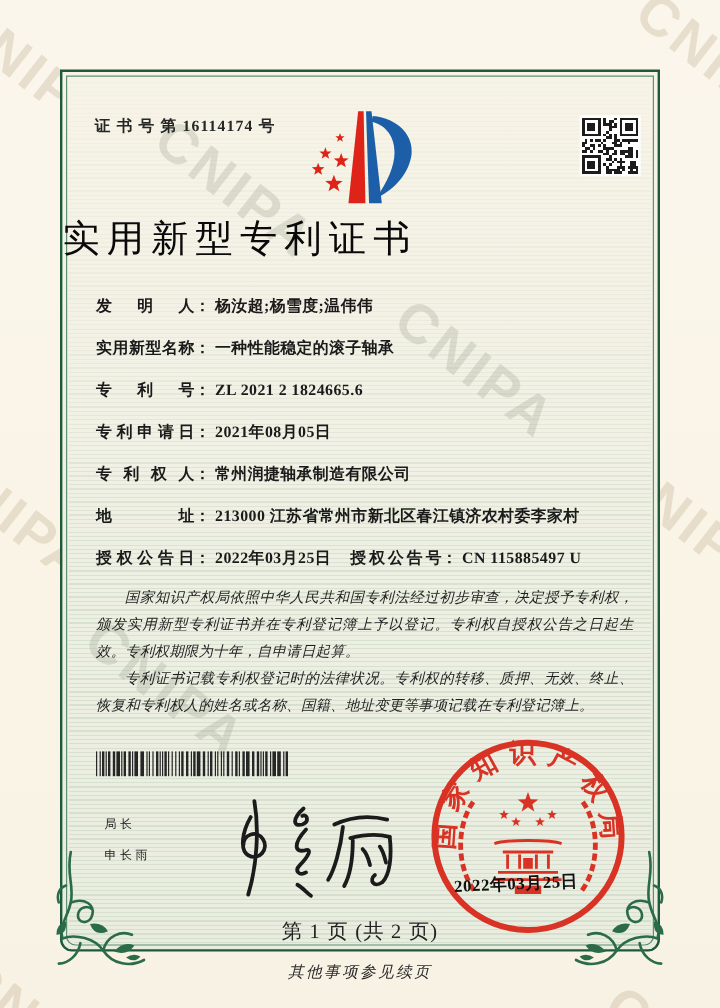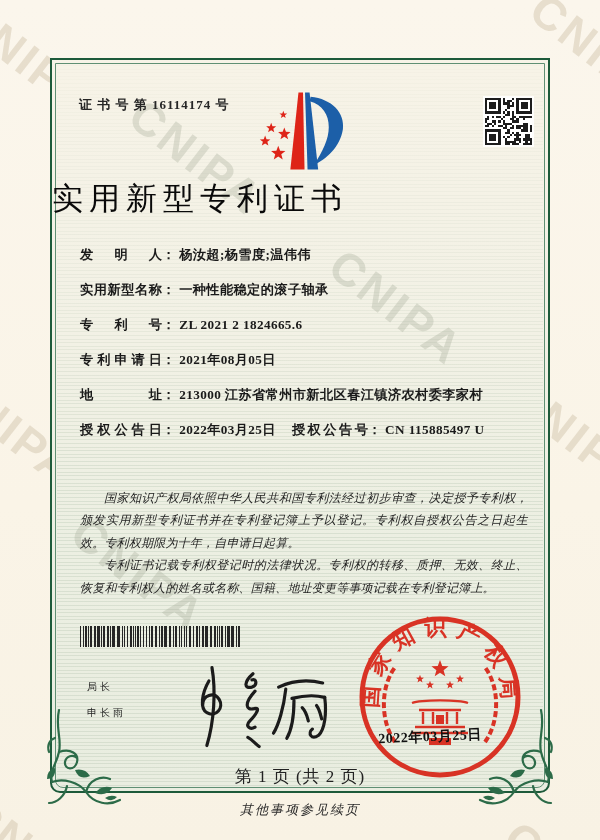--- a/index.html
+++ b/index.html
@@ -265,20 +265,23 @@
         <div class="field-row">
           <span class="lbl">实用新型名称</span><span class="colon">：</span><span class="fval">一种性能稳定的滚子轴承</span>
         </div>
         <div class="field-row">
           <span class="lbl">专利号</span><span class="colon">：</span><span class="fval">ZL 2021 2 1824665.6</span>
         </div>
         <div class="field-row">
           <span class="lbl">专利申请日</span><span class="colon">：</span><span class="fval">2021年08月05日</span>
         </div>
         <div class="field-row">
+          <span class="lbl">专利权人</span><span class="colon">：</span><span class="fval">常州润捷轴承制造有限公司</span>
+        </div>
+        <div class="field-row">
           <span class="lbl">地址</span><span class="colon">：</span><span class="fval">213000 江苏省常州市新北区春江镇济农村委李家村</span>
         </div>
         <div class="field-row">
           <span class="lbl">授权公告日</span><span class="colon">：</span><span class="fval">2022年03月25日</span><span class="lbl lbl2">授权公告号</span><span class="colon">：</span><span class="fval">CN 115885497 U</span>
         </div>
       </div>
 
       <div class="paras">
         <p>国家知识产权局依照中华人民共和国专利法经过初步审查，决定授予专利权，颁发实用新型专利证书并在专利登记簿上予以登记。专利权自授权公告之日起生效。专利权期限为十年，自申请日起算。</p>
         <p>专利证书记载专利权登记时的法律状况。专利权的转移、质押、无效、终止、恢复和专利权人的姓名或名称、国籍、地址变更等事项记载在专利登记簿上。</p>

